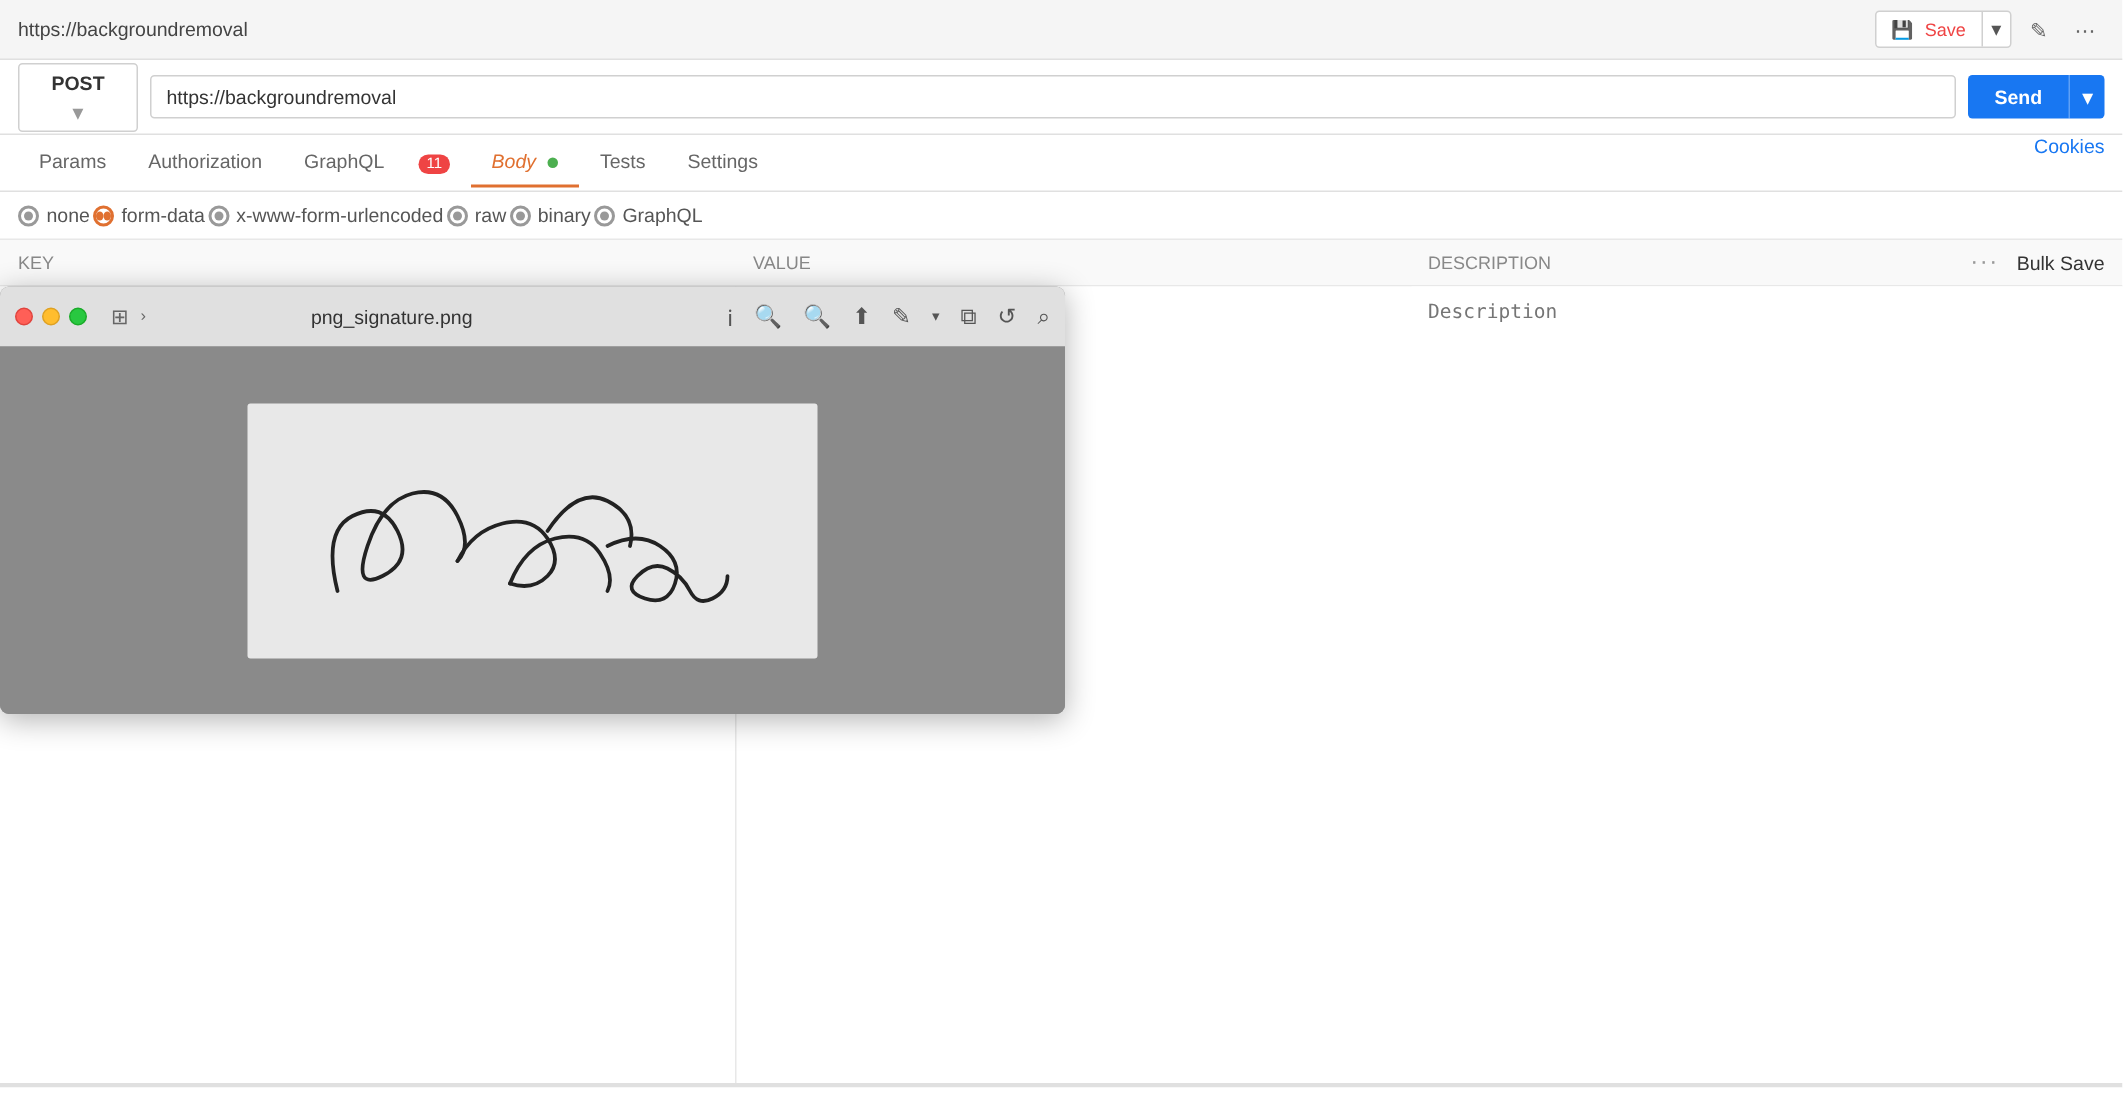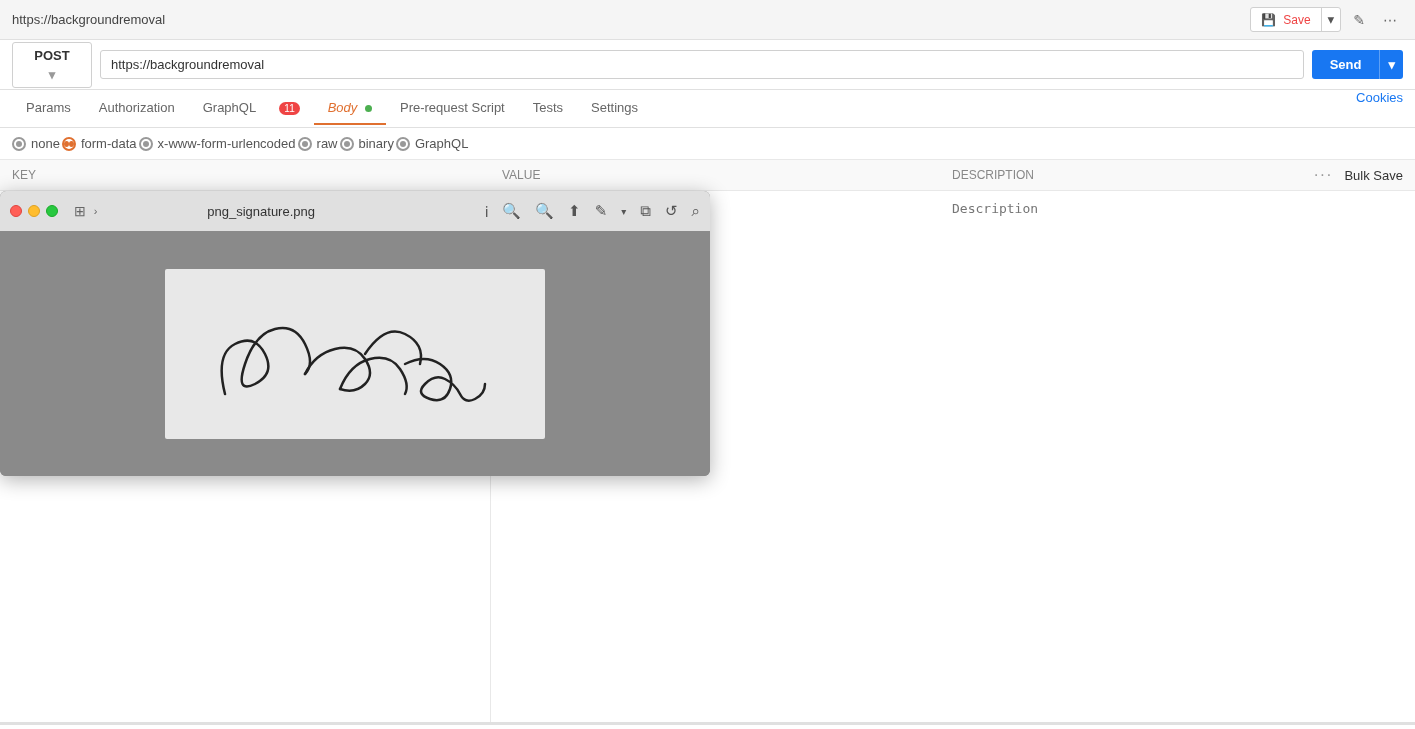--- a/index.html
+++ b/index.html
@@ -146,23 +146,20 @@
   <div class="tab">
     <span>Authorization</span>
   </div>
   <div class="tab">
     <span>GraphQL</span>
     <span class="badge">11</span>
   </div>
   <div class="tab active">
     <span>Body</span>
     <span class="dot"></span>
-  </div>
-  <div class="tab">
-    <span>Pre-request Script</span>
   </div>
   <div class="tab">
     <span>Tests</span>
   </div>
   <div class="tab">
     <span>Settings</span>
   </div>
   <div class="tabs-row-right">
     <span class="cookies-link">Cookies</span>
   </div>

